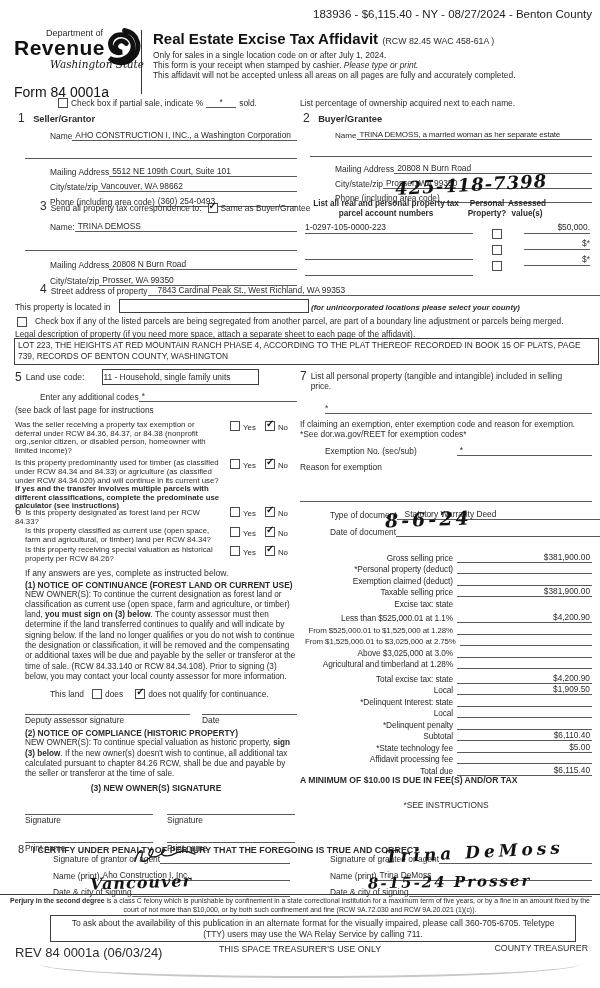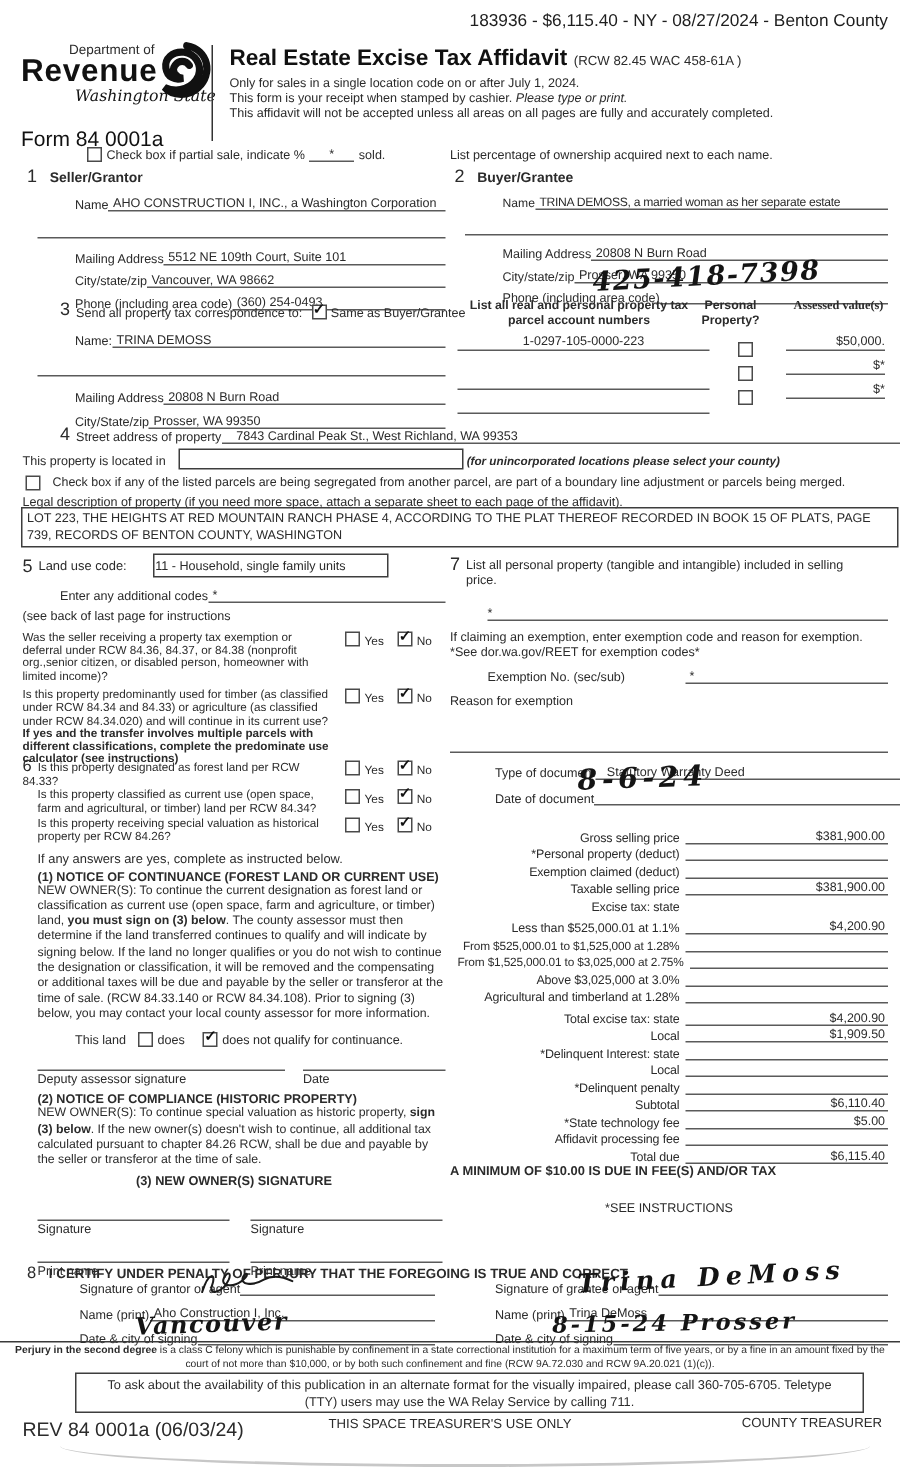--- a/index.html
+++ b/index.html
@@ -3,21 +3,21 @@
 <meta charset="utf-8">
 <style>
   html,body{margin:0;padding:0;background:#e8e8e8;}
   #page{position:relative;width:600px;height:988px;background:#ffffff;overflow:hidden;
         font-family:"Liberation Sans",sans-serif;color:#2b2b2b;-webkit-font-smoothing:antialiased;}
   .abs{position:absolute;}
   .b{font-weight:bold;}
   .i{font-style:italic;}
   .sm{font-size:8.4px;line-height:10px;}
   .num{font-size:12px;font-weight:normal;margin-right:4px;}
-  .u{border-bottom:1px solid #5a5a5a;text-align:center;}
+  .u{border-bottom:1px solid #5a5a5a;}
   .fieldrow{display:flex;align-items:flex-end;white-space:nowrap;font-size:8.4px;padding-left:25px;}
   .fieldrow .fill{flex:1;border-bottom:1px solid #5a5a5a;padding:0 0 0 3px;white-space:nowrap;}
   .cb{display:inline-block;width:8px;height:8px;border:1px solid #4a4a4a;background:#fff;
       vertical-align:-1px;position:relative;margin-right:3px;flex:none;}
   .cb .tick{position:absolute;left:0px;top:-4px;font-size:10px;font-weight:bold;color:#111;font-style:normal;}
   .hand{font-family:"DejaVu Serif",serif;font-style:italic;color:#141414;}
   .qrow{display:flex;margin-bottom:4px;}
   .qtext{width:206px;font-size:7.8px;line-height:8.6px;}
   .yn{white-space:nowrap;font-size:7.9px;margin-left:9px;flex:none;height:10px;}
   .para{font-size:8.2px;line-height:10.3px;text-align:left;}
@@ -141,21 +141,21 @@
     </div>
     <div class="fieldrow" style="margin:4px 0 0 10px;">
       <span>Phone (including area code)</span>
       <span class="fill"></span>
     </div>
   </div>
   <div class="abs hand b" style="left:395px;top:174px;font-size:18px;transform:rotate(-3deg);letter-spacing:1px;">425-418-7398</div>
 
   <div class="abs colhead" style="left:302px;top:199px;width:168px;">List all real and personal property tax parcel account numbers</div>
   <div class="abs colhead" style="left:458px;top:199px;width:58px;">Personal Property?</div>
-  <div class="abs colhead" style="left:528px;top:199px;width:62px;font-family:Liberation Serif, serif;">Assessed value(s)</div>
+  <div class="abs colhead" style="left:496px;top:199px;width:62px;">Assessed value(s)</div>
 
   <div class="abs" style="left:302px;top:221px;width:290px;">
     <div style="position:relative;height:16px;">
       <span class="u abs" style="left:3px;top:11px;width:168px;font-size:8.4px;line-height:11px;top:1px;border-bottom:1px solid #5a5a5a;">1-0297-105-0000-223</span>
       <span class="cb abs" style="left:190px;top:3px;"></span>
       <span class="u abs" style="left:222px;top:1px;width:66px;font-size:8.4px;line-height:11px;text-align:right;">$50,000.</span>
     </div>
     <div style="position:relative;height:16px;">
       <span class="u abs" style="left:3px;top:11px;width:168px;height:11px;"></span>
       <span class="cb abs" style="left:190px;top:3px;"></span>

